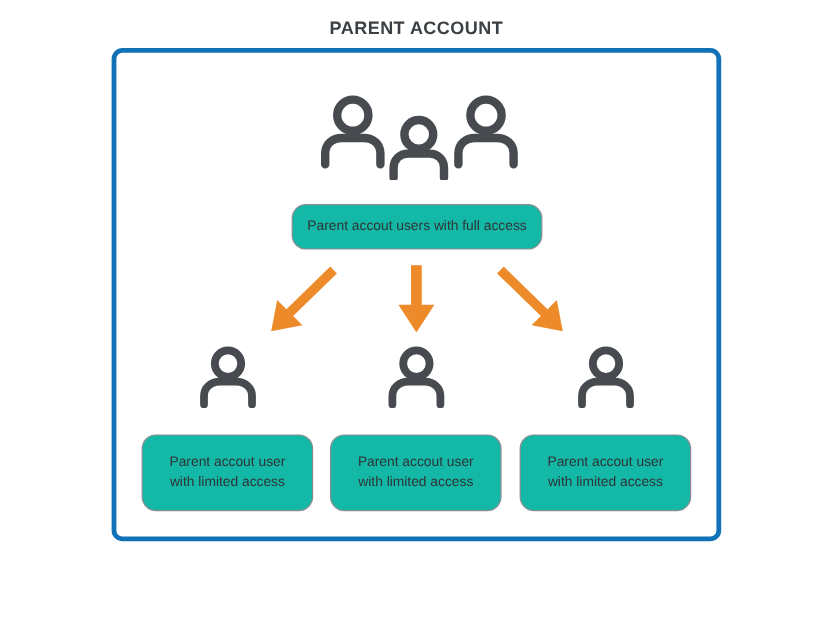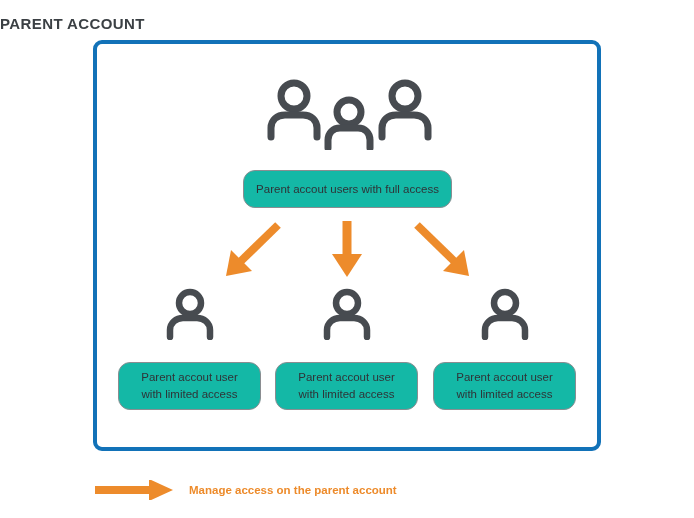--- a/index.html
+++ b/index.html
@@ -19,21 +19,21 @@
     position: absolute;
     inset: 0;
   }
 
   
   .page-title {
     position: absolute;
     left: 0;
     top: 15px;
     width: 694px;
-    text-align: left;
+    text-align: center;
     font-size: 15px;
     font-weight: bold;
     letter-spacing: 0.4px;
     color: #3b4044;
   }
 
   
   .account-frame {
     position: absolute;
     left: 93px;
@@ -76,21 +76,21 @@
   .box-full-access {
     left: 243px;
     top: 170px;
     width: 209px;
     height: 38px;
   }
 
   .box-limited {
     top: 362px;
     width: 143px;
-    height: 48px;
+    height: 64px;
   }
   .box-limited-1 { left: 118px; }
   .box-limited-2 { left: 275px; }
   .box-limited-3 { left: 433px; }
 
   
   .person-single {
     position: absolute;
     top: 288px;
     width: 56px;
@@ -211,23 +211,14 @@
       <span>with limited access</span>
     </span>
   </div>
   <div class="label-box box-limited box-limited-3">
     <span>
       <span>Parent accout user</span><br>
       <span>with limited access</span>
     </span>
   </div>
 
-  <div class="legend">
-    <div class="legend-arrow">
-      <svg width="82" height="20" viewBox="0 0 82 20" fill="none" xmlns="http://www.w3.org/2000/svg">
-        <line x1="2" y1="10" x2="60" y2="10" stroke="#ED8B2B" stroke-width="8"></line>
-        <polygon points="80,10 56,21 56,-1" fill="#ED8B2B"></polygon>
-      </svg>
-    </div>
-    <div class="legend-label">Manage access on the parent account</div>
-  </div>
 
 </div>
 
 </body></html>

